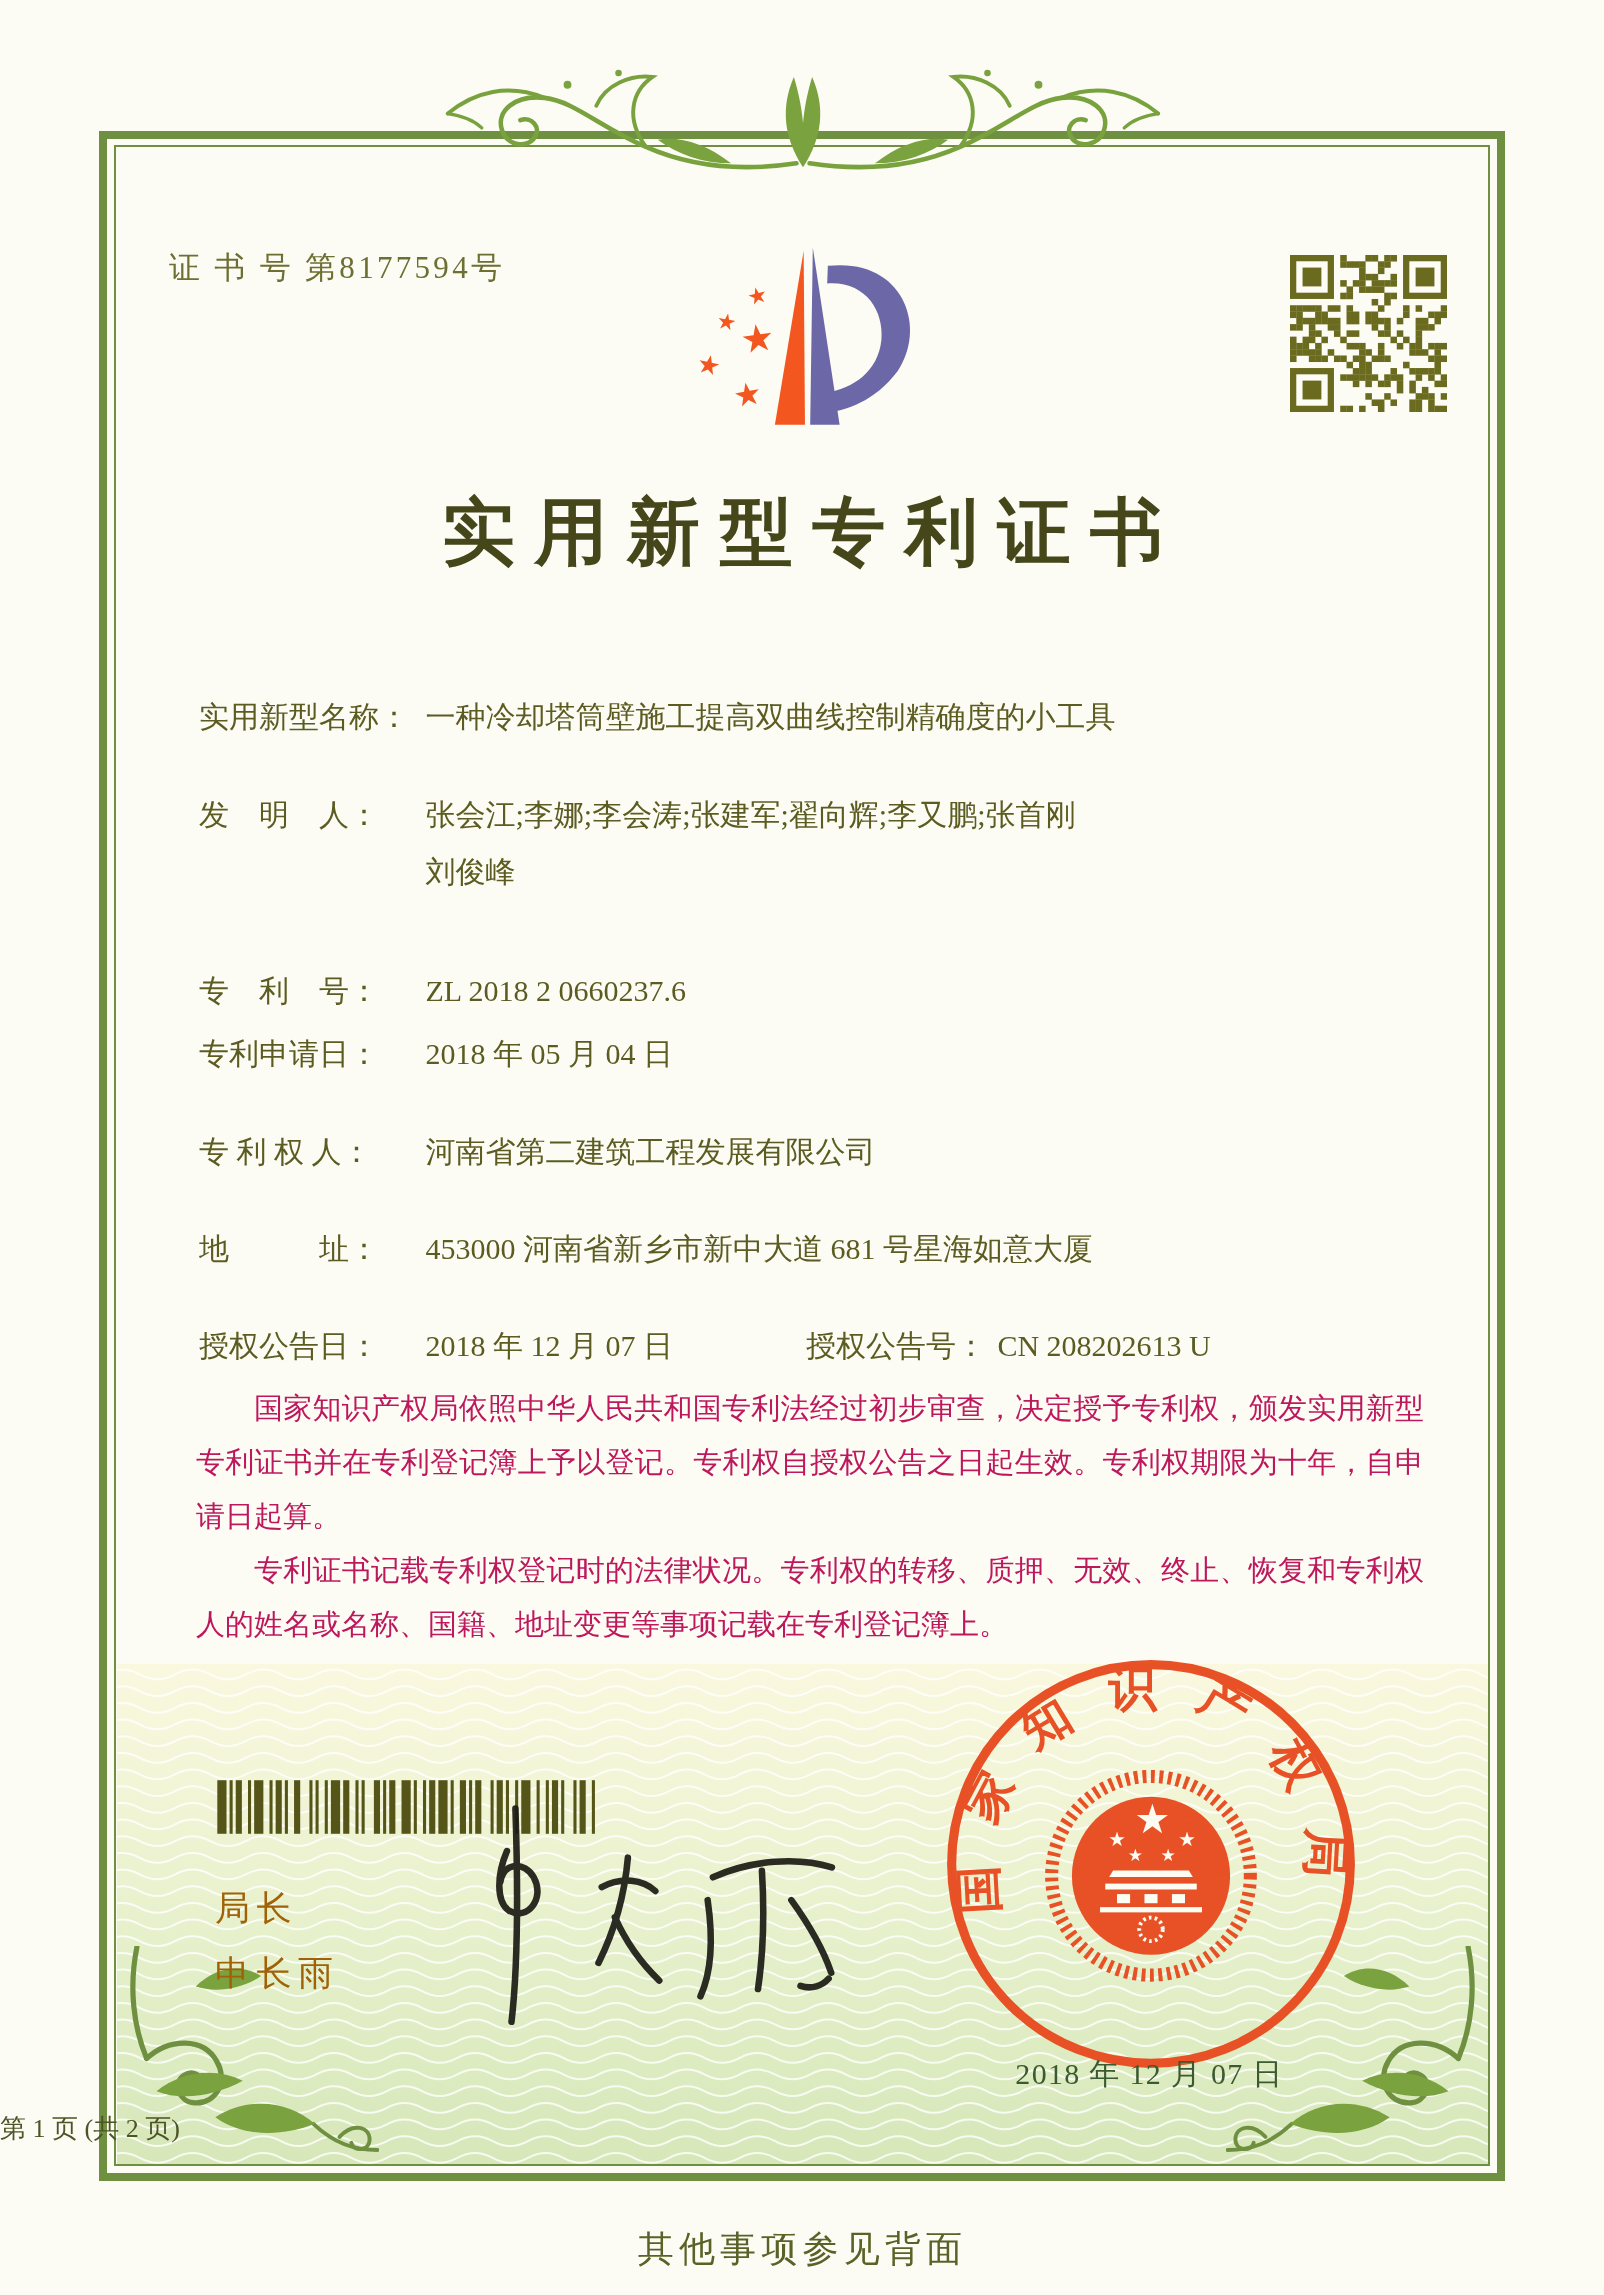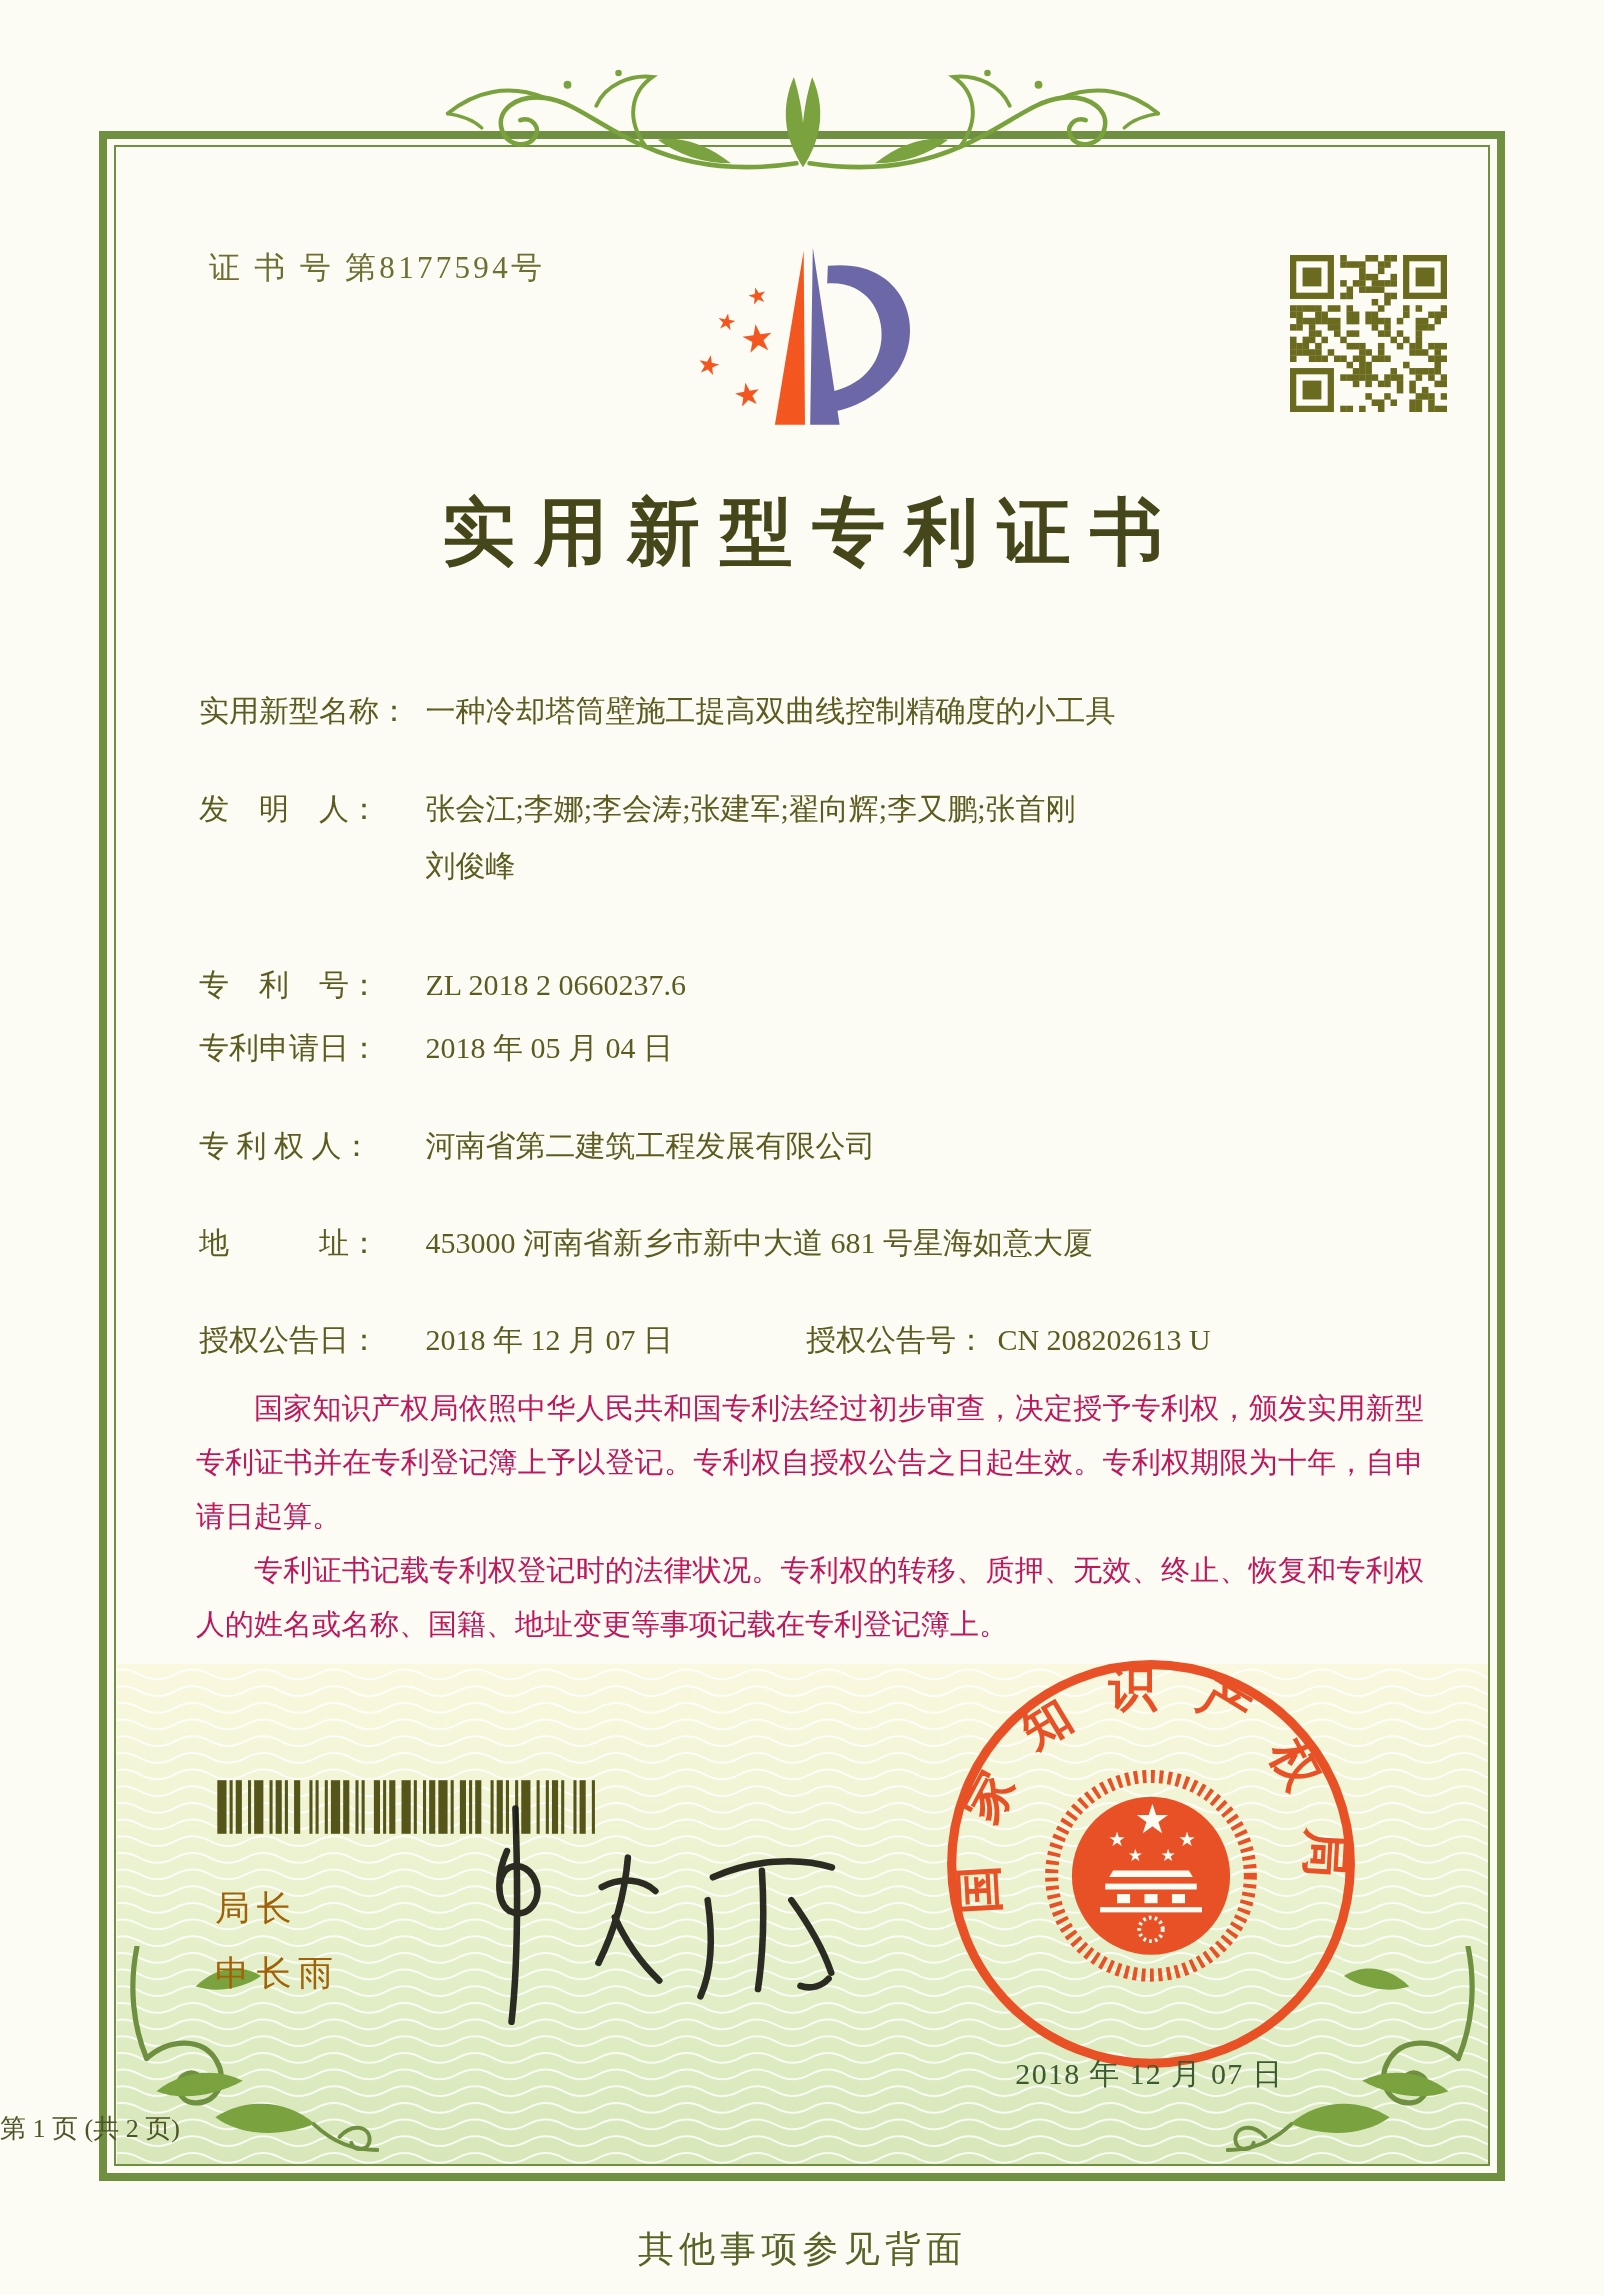--- a/index.html
+++ b/index.html
@@ -5,24 +5,24 @@
   html,body{margin:0;padding:0;background:#e9e9e2;}
   .page{
     position:relative;width:1605px;height:2295px;margin:0 auto;
     background:#fcfcf4;overflow:hidden;
     font-family:"Liberation Serif","DejaVu Serif",serif;
   }
   .abs{position:absolute;}
   
   .frame-outer{left:99px;top:131px;width:1406px;height:2050px;border:8.5px solid #6e9040;box-sizing:border-box;}
   .frame-inner{left:114px;top:145px;width:1376px;height:2021px;border:2.6px solid #6e9040;box-sizing:border-box;}
-  .cert-no{left:169px;top:247px;font-size:31px;letter-spacing:3.3px;color:#6d6f33;white-space:nowrap;margin-left:40px;}
+  .cert-no{left:169px;top:247px;font-size:31px;letter-spacing:3.3px;color:#6d6f33;white-space:nowrap;}
   .title{left:0;top:484px;width:100%;text-align:center;font-size:73px;font-weight:700;
          letter-spacing:19.6px;padding-left:19.6px;box-sizing:border-box;color:#45471a;white-space:nowrap;}
-  .row{position:absolute;left:199px;width:1256px;font-size:30px;color:#5c5c22;white-space:nowrap;}
+  .row{position:absolute;left:199px;width:1256px;font-size:30px;color:#5c5c22;white-space:nowrap;margin-top:6px;}
   .flabel{display:inline-block;width:219px;}
   .fvalue{display:inline-block;}
   .fvalue.w570{width:373px;}
   .paras{left:196px;top:1381px;width:1228px;font-size:29px;line-height:54px;color:#be185d;
          text-align:justify;}
   .paras p{margin:0;text-indent:2em;}
   .band{left:117px;top:1664px;width:1371px;height:500px;
         background:linear-gradient(180deg,#faf8df 0%,#f0f4d4 30%,#e3efc8 62%,#d7e7b9 100%);}
   .bureau{left:215px;font-family:"Liberation Sans","DejaVu Sans",sans-serif;
           font-weight:400;font-size:35px;color:#a16207;letter-spacing:6.5px;white-space:nowrap;}

